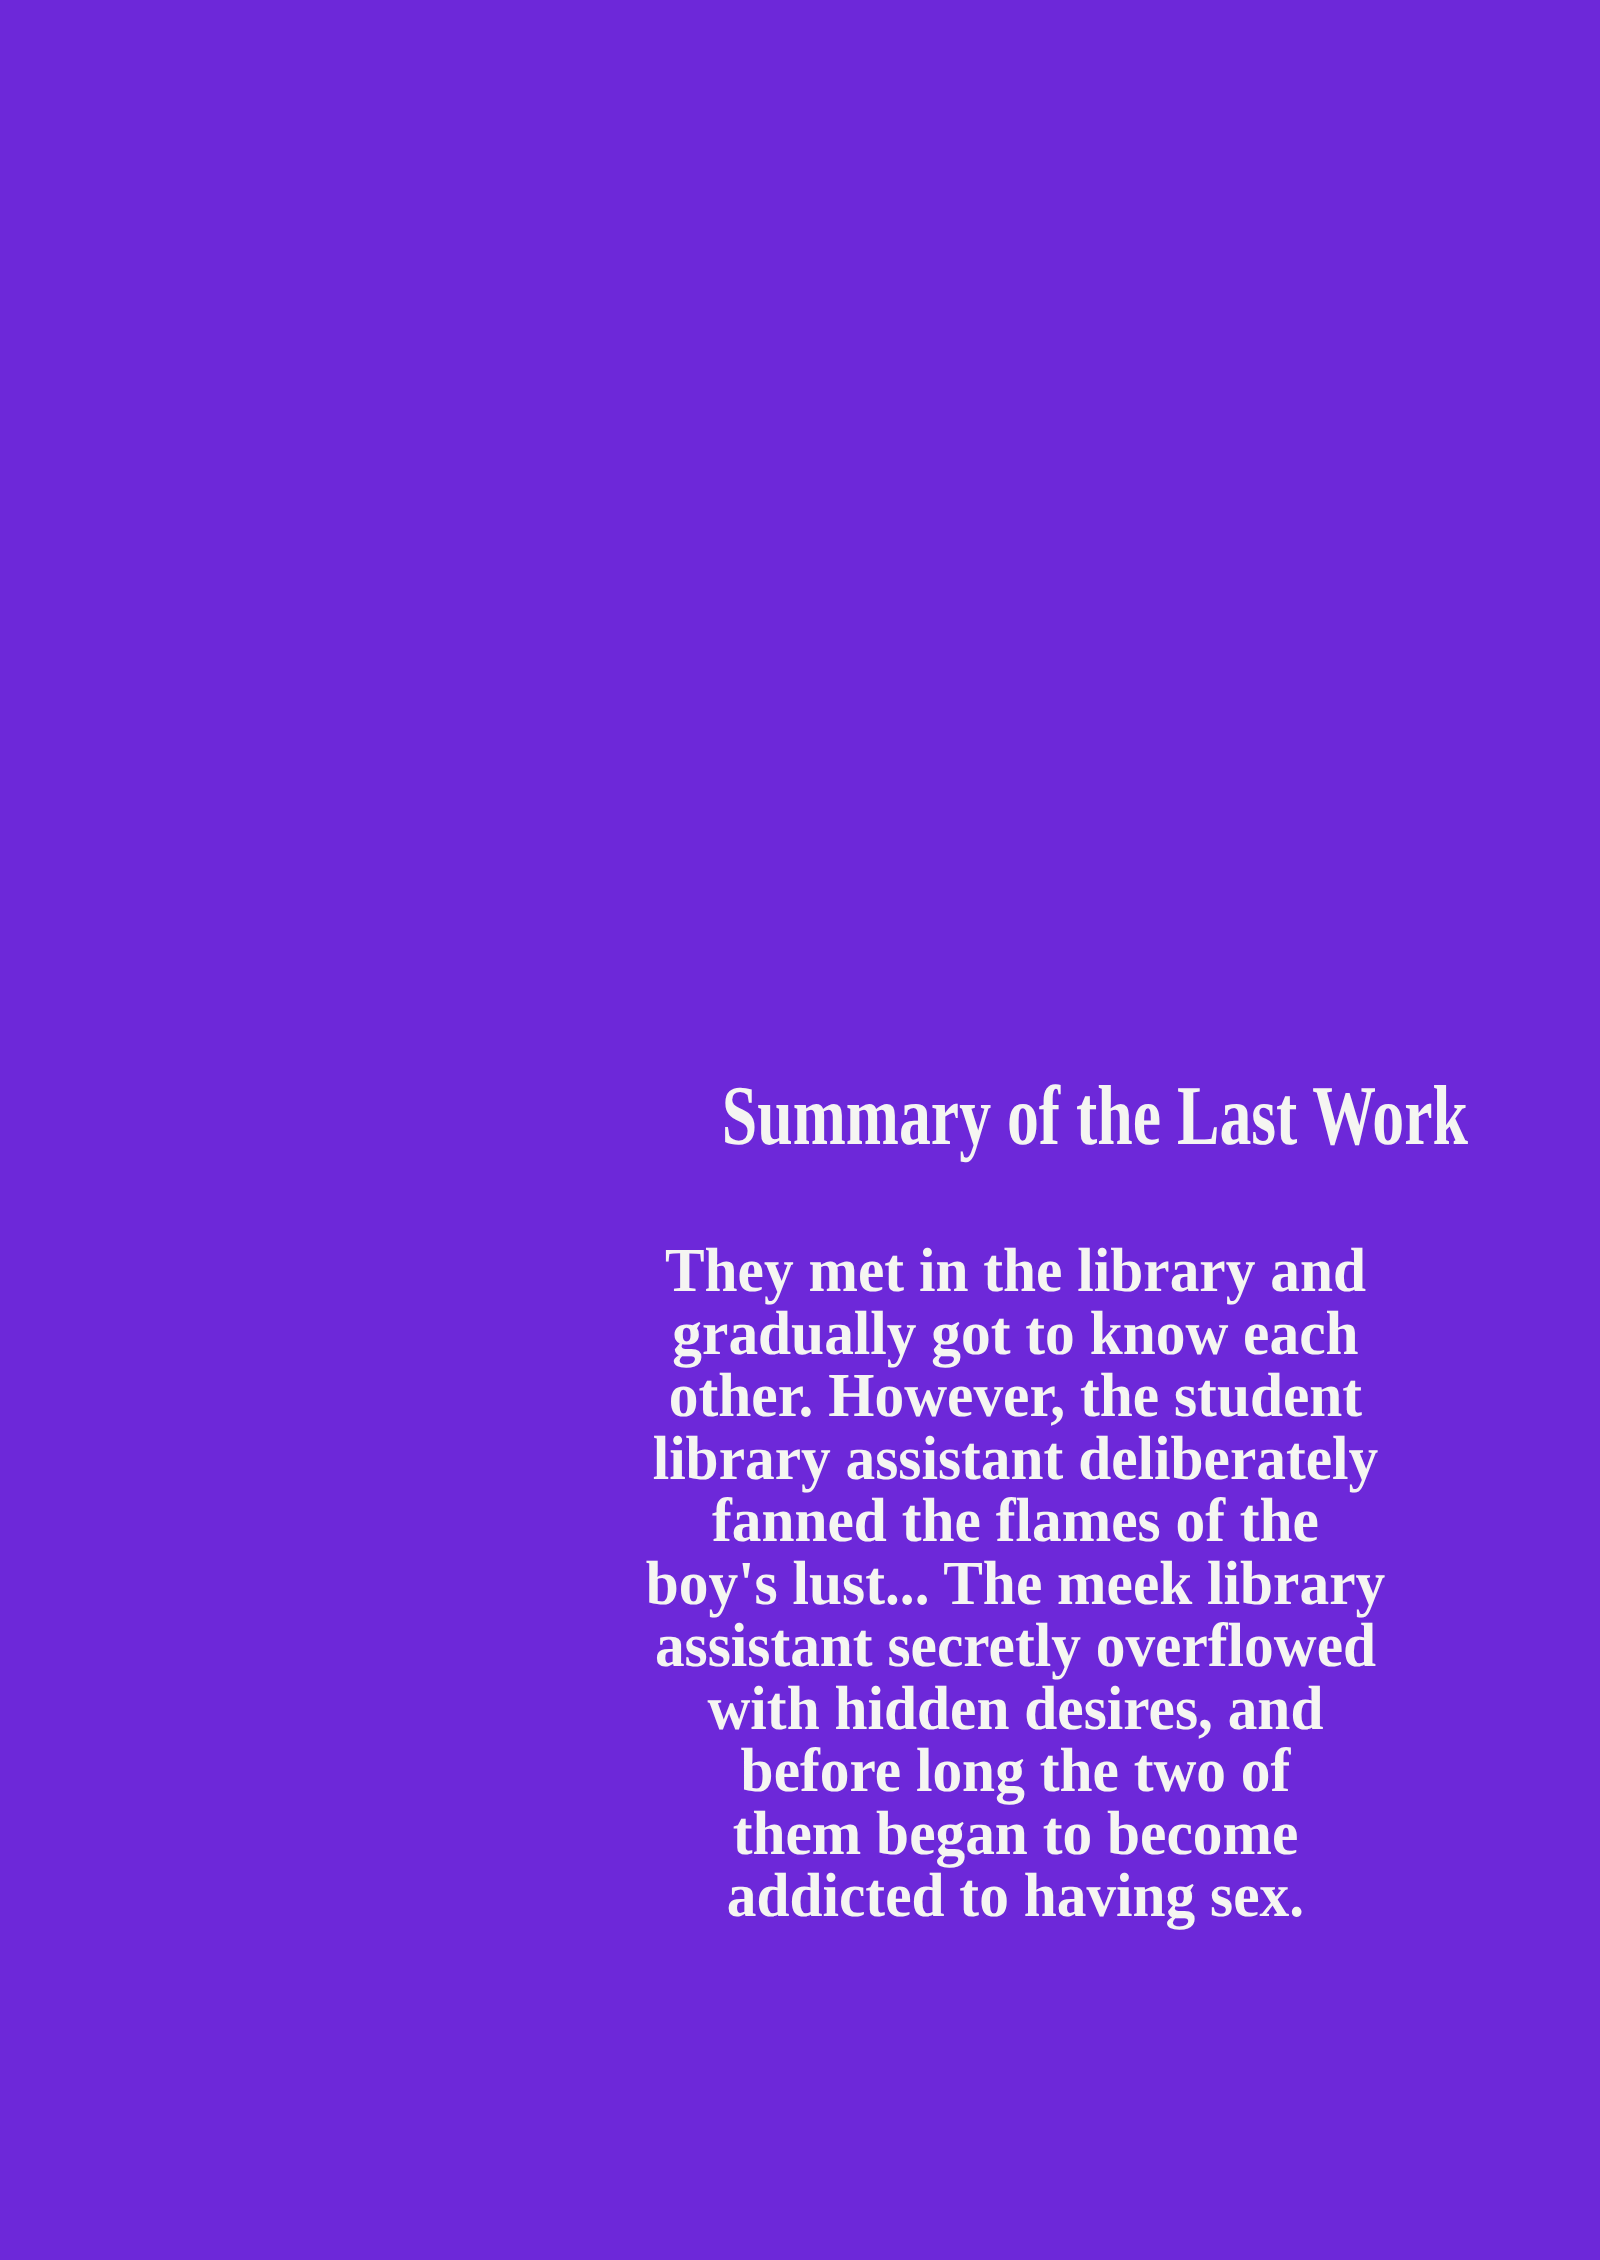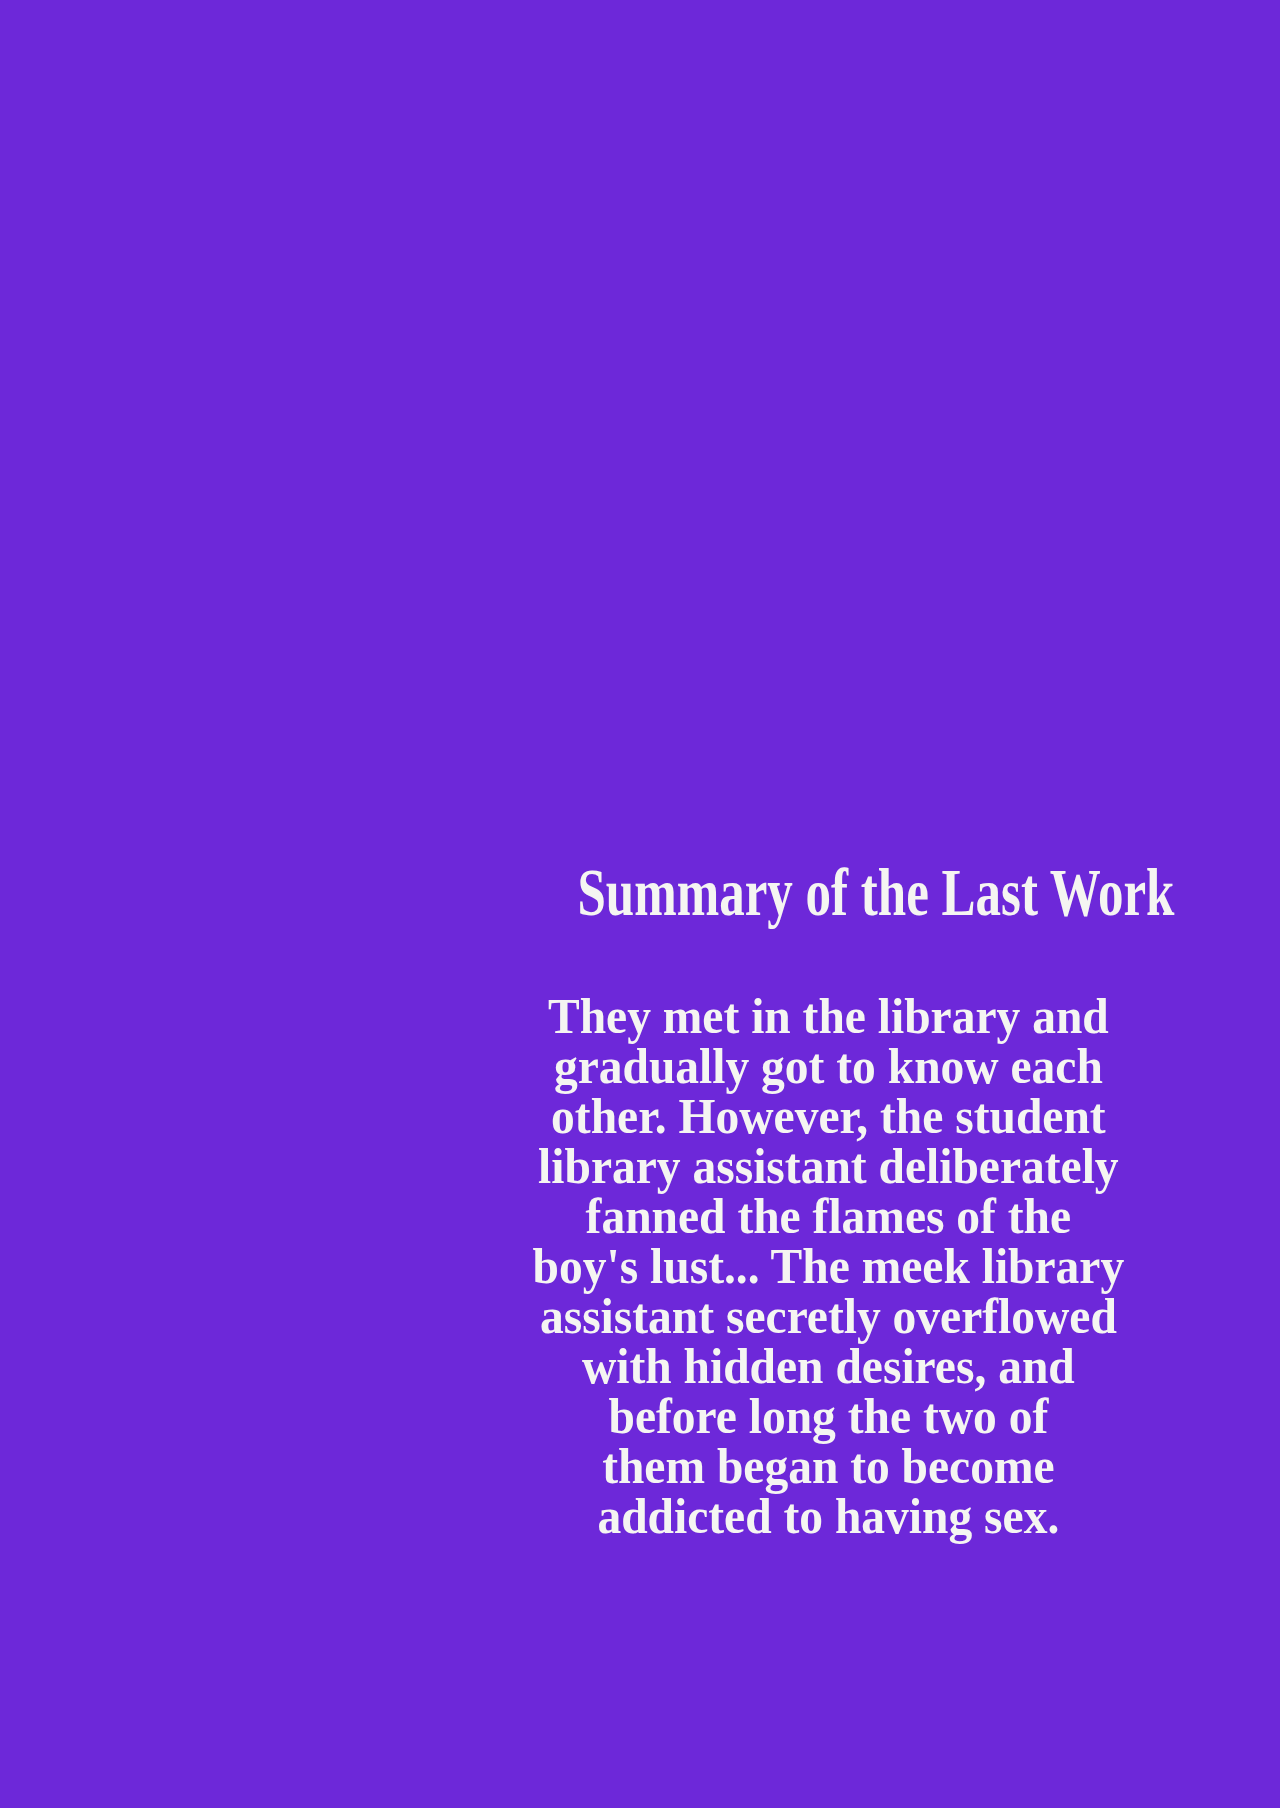--- a/index.html
+++ b/index.html
@@ -32,21 +32,21 @@
     display: inline-block;
     font-size: 68px;
     line-height: 1;
     font-weight: 700;
     color: #f5f5f2;
     transform: scaleX(0.75);
     transform-origin: center center;
   }
   .body-wrap {
     position: absolute;
-    left: 428px;
+    left: 412px;
     top: 991px;
     width: 800px;
     text-align: center;
   }
   .body-text {
     display: inline-block;
     font-size: 50px;
     line-height: 50px;
     font-weight: 700;
     color: #f5f5f2;

